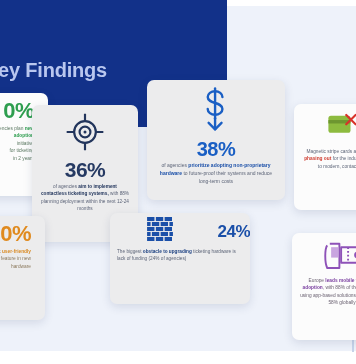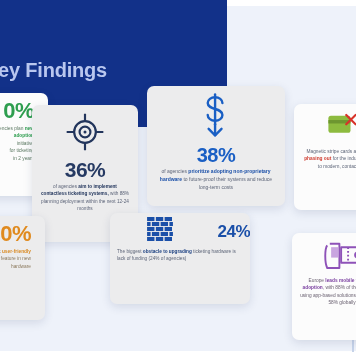--- a/index.html
+++ b/index.html
@@ -63,21 +63,21 @@
     line-height:1.55;
     color:#5a6274;
     margin-top:3px;
   }
   .caption b{color:#1d3b7a;}
   .icon{display:block;margin:0 auto;}
 
   
   #card-green   {left:-62px; top:93px;  width:110px; height:103px;}
   #card-target  {left:32px;  top:105px; width:106px; height:137px;}
-  #card-dollar  {left:147px; top:86px;  width:138px; height:120px;}
+  #card-dollar  {left:147px; top:80px;  width:138px; height:120px;}
   #card-magnetic{left:294px; top:104px; width:96px;  height:106px;}
   #card-bricks  {left:110px; top:213px; width:140px; height:91px;}
   #card-amber   {left:-58px; top:216px; width:103px; height:104px;}
   #card-purple  {left:292px; top:233px; width:100px; height:107px;}
 
   
   #card-green .stat{color:#2e9e4f;font-size:22px;text-align:right;padding-right:6px;}
   #card-green .caption{color:#5d7a63;text-align:right;padding-right:6px;font-size:4.8px;}
   #card-green .caption b{color:#2e9e4f;}
 

